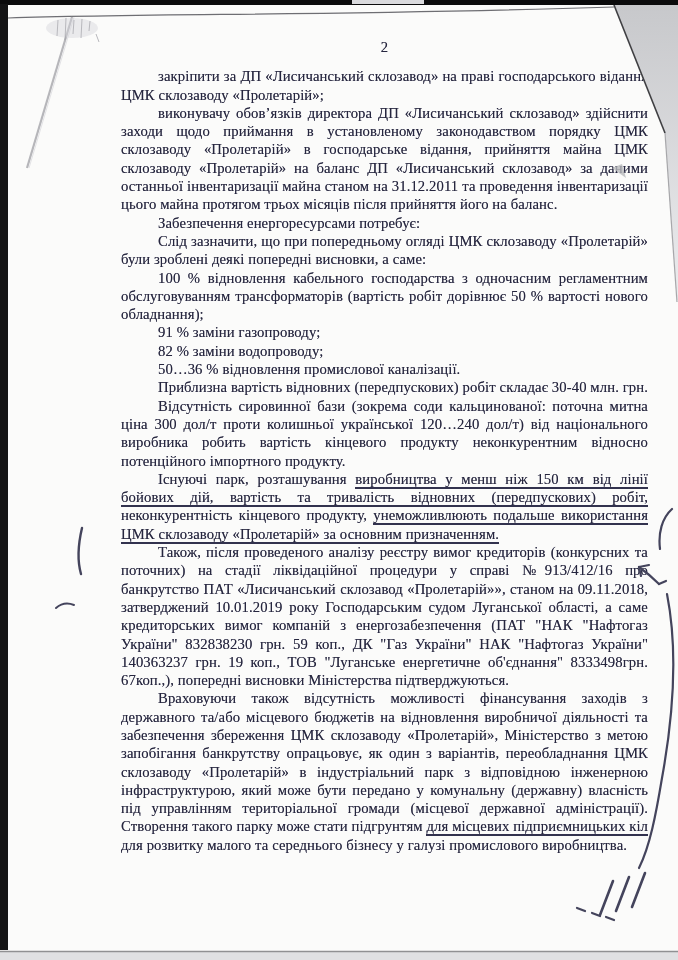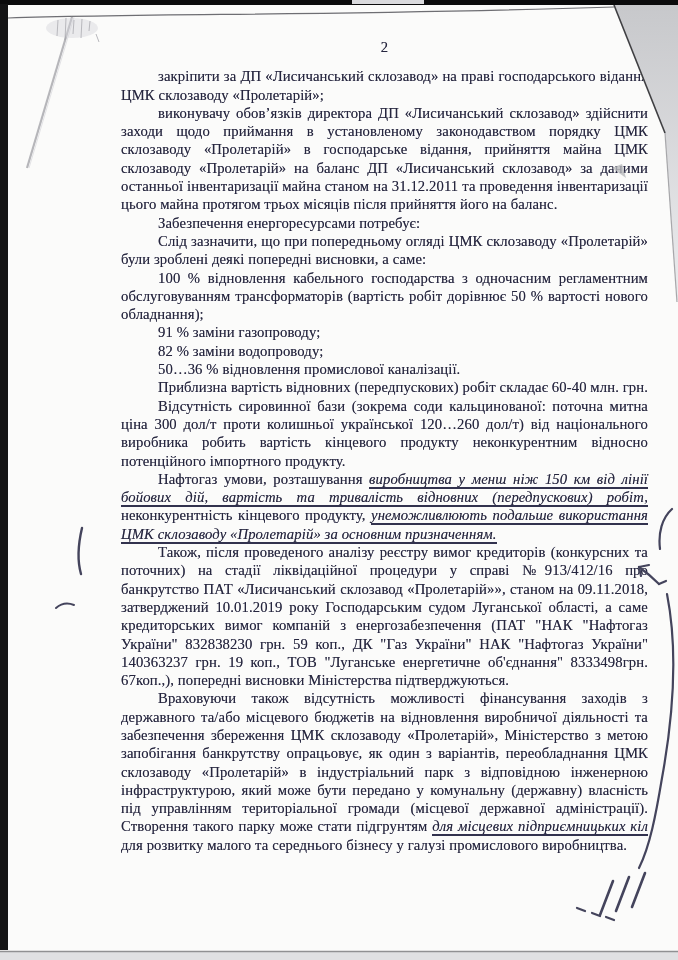--- a/index.html
+++ b/index.html
@@ -29,21 +29,20 @@
     margin:0 0 11px 0;
     text-indent:0;
   }
   p.para{
     margin:0;
     text-indent:37px;
     hyphens:none;
   }
   .pen-underline{
     border-bottom:2px solid #32324e;
-    font-style:italic;
   }
   #marks{
     position:absolute;inset:0;
     pointer-events:none;
   }
 </style>
 </head>
 <body>
 
 <div id="photo">
@@ -54,23 +53,23 @@
     <p class="page-number">2</p>
     <div>
         <p class="para"><span>закріпити за ДП «Лисичанський склозавод» на праві господарського відання ЦМК склозаводу «Пролетарій»;</span></p>
         <p class="para"><span>виконувачу обов’язків директора ДП «Лисичанський склозавод» здійснити заходи щодо приймання в установленому законодавством порядку ЦМК склозаводу «Пролетарій» в господарське відання, прийняття майна ЦМК склозаводу «Пролетарій» на баланс ДП «Лисичанський склозавод» за даними останньої інвентаризації майна станом на 31.12.2011 та проведення інвентаризації цього майна протягом трьох місяців після прийняття його на баланс.</span></p>
         <p class="para"><span>Забезпечення енергоресурсами потребує:</span></p>
         <p class="para"><span>Слід зазначити, що при попередньому огляді ЦМК склозаводу «Пролетарій» були зроблені деякі попередні висновки, а саме:</span></p>
         <p class="para"><span>100 % відновлення кабельного господарства з одночасним регламентним обслуговуванням трансформаторів (вартість робіт дорівнює 50 % вартості нового обладнання);</span></p>
         <p class="para"><span>91 % заміни газопроводу;</span></p>
         <p class="para"><span>82 % заміни водопроводу;</span></p>
         <p class="para"><span>50…36 % відновлення промислової каналізації.</span></p>
-        <p class="para"><span>Приблизна вартість відновних (передпускових) робіт складає 60-40 млн. грн.</span></p>
-        <p class="para"><span>Відсутність сировинної бази (зокрема соди кальцинованої: поточна митна ціна 300 дол/т проти колишньої української 120…260 дол/т) від національного виробника робить вартість кінцевого продукту неконкурентним відносно потенційного імпортного продукту.</span></p>
-        <p class="para"><span>Нафтогаз умови, розташування </span><span class="pen-underline">виробництва у менш ніж 150 км від лінії бойових дій, вартість та тривалість відновних (передпускових) робіт,</span><span> неконкурентність кінцевого продукту, </span><span class="pen-underline">унеможливлюють подальше використання ЦМК склозаводу «Пролетарій» за основним призначенням.</span></p>
+        <p class="para"><span>Приблизна вартість відновних (передпускових) робіт складає 30-40 млн. грн.</span></p>
+        <p class="para"><span>Відсутність сировинної бази (зокрема соди кальцинованої: поточна митна ціна 300 дол/т проти колишньої української 120…240 дол/т) від національного виробника робить вартість кінцевого продукту неконкурентним відносно потенційного імпортного продукту.</span></p>
+        <p class="para"><span>Існуючі парк, розташування </span><span class="pen-underline">виробництва у менш ніж 150 км від лінії бойових дій, вартість та тривалість відновних (передпускових) робіт,</span><span> неконкурентність кінцевого продукту, </span><span class="pen-underline">унеможливлюють подальше використання ЦМК склозаводу «Пролетарій» за основним призначенням.</span></p>
         <p class="para"><span>Також, після проведеного аналізу реєстру вимог кредиторів (конкурсних та поточних) на стадії ліквідаційної процедури у справі №913/412/16 про банкрутство ПАТ «Лисичанський склозавод «Пролетарій»», станом на 09.11.2018, затверджений 10.01.2019 року Господарським судом Луганської області, а саме кредиторських вимог компаній з енергозабезпечення (ПАТ "НАК "Нафтогаз України" 832838230 грн. 59 коп., ДК "Газ України" НАК "Нафтогаз України" 140363237 грн. 19 коп., ТОВ "Луганське енергетичне об'єднання" 8333498грн. 67коп.,), попередні висновки Міністерства підтверджуються.</span></p>
         <p class="para"><span>Враховуючи також відсутність можливості фінансування заходів з державного та/або місцевого бюджетів на відновлення виробничої діяльності та забезпечення збереження ЦМК склозаводу «Пролетарій», Міністерство з метою запобігання банкрутству опрацьовує, як один з варіантів, переобладнання ЦМК склозаводу «Пролетарій» в індустріальний парк з відповідною інженерною інфраструктурою, який може бути передано у комунальну (державну) власність під управлінням територіальної громади (місцевої державної адміністрації). Створення такого парку може стати підгрунтям </span><span class="pen-underline">для місцевих підприємницьких кіл</span><span> для розвитку малого та середнього бізнесу у галузі промислового виробництва.</span></p>
       </div>
   </div>
 
   <svg id="marks" width="678" height="960" viewBox="0 0 678 960">
     <defs>
       <linearGradient id="foldGrad" x1="0" y1="0" x2="0" y2="1">
         <stop offset="0" stop-color="#c7c8cb"></stop>
         <stop offset="1" stop-color="#ececee"></stop>

